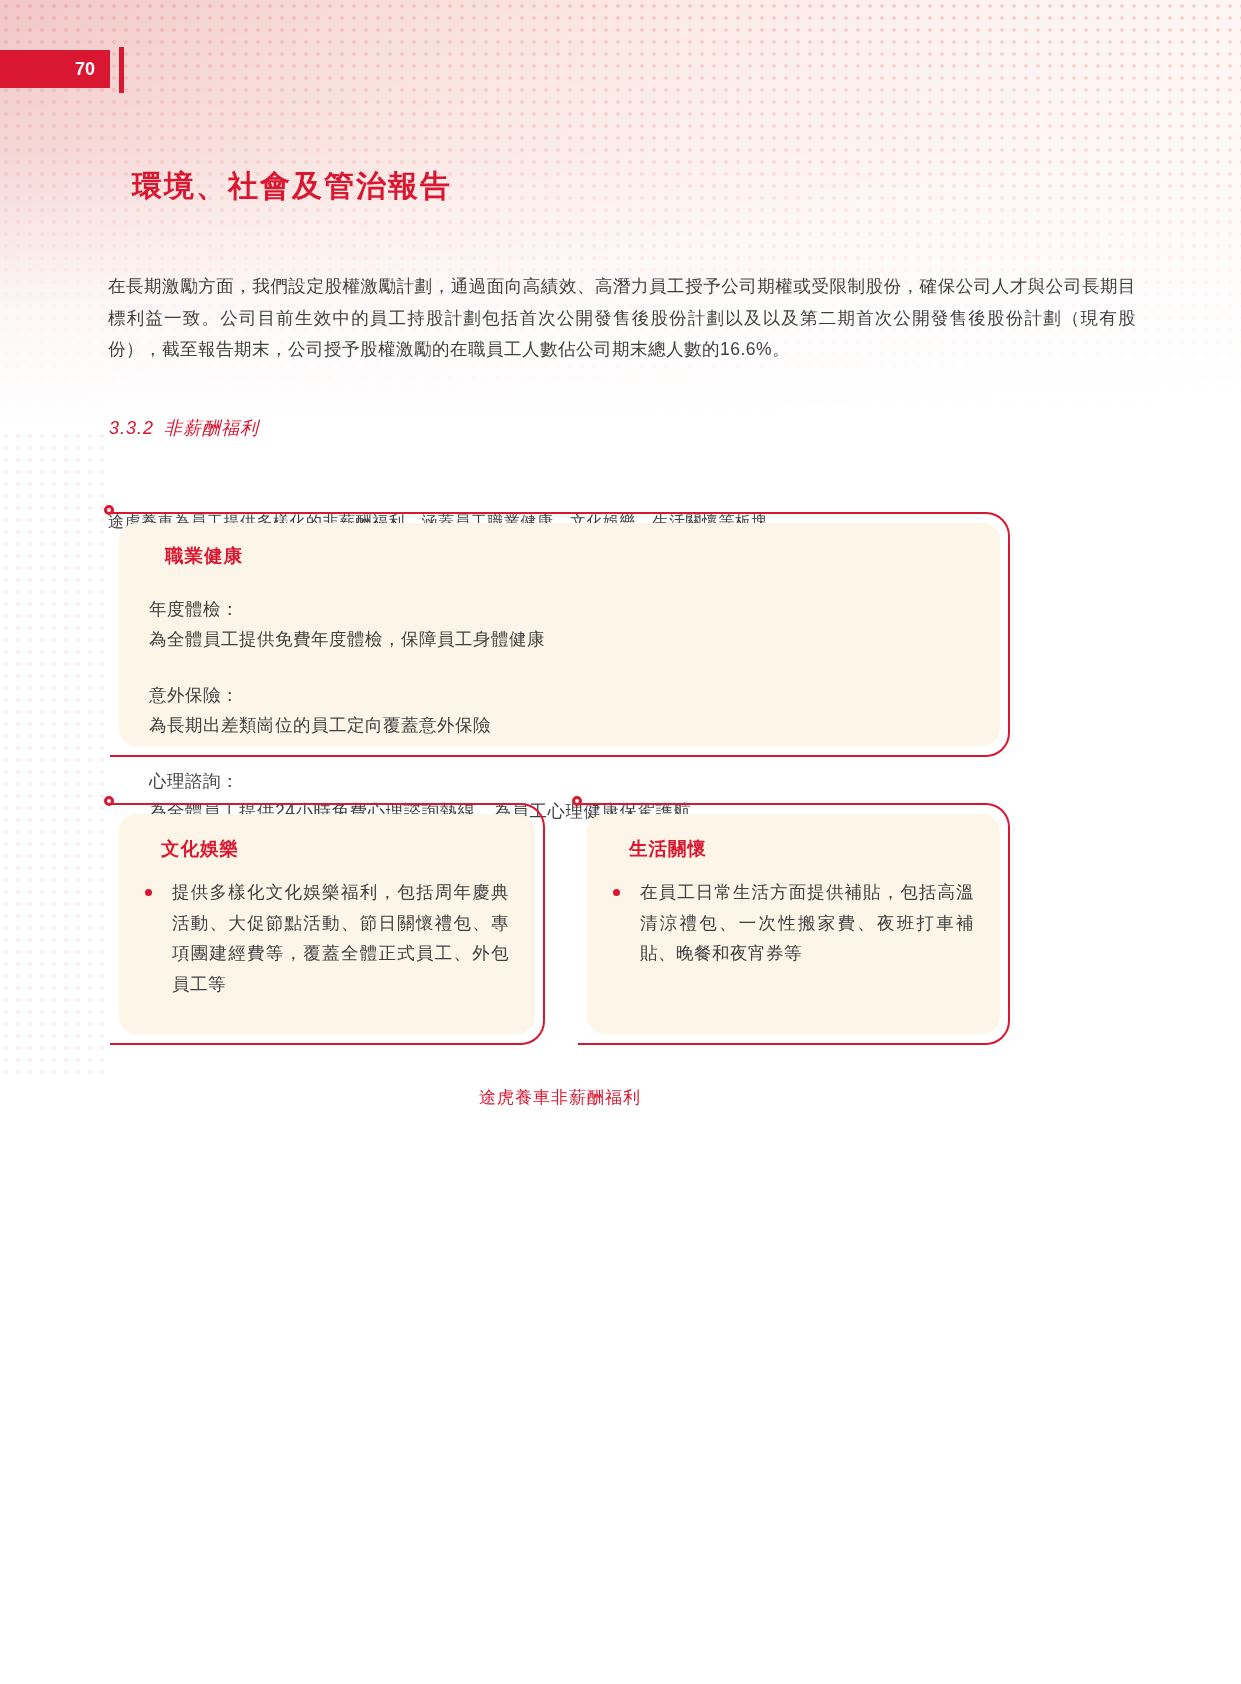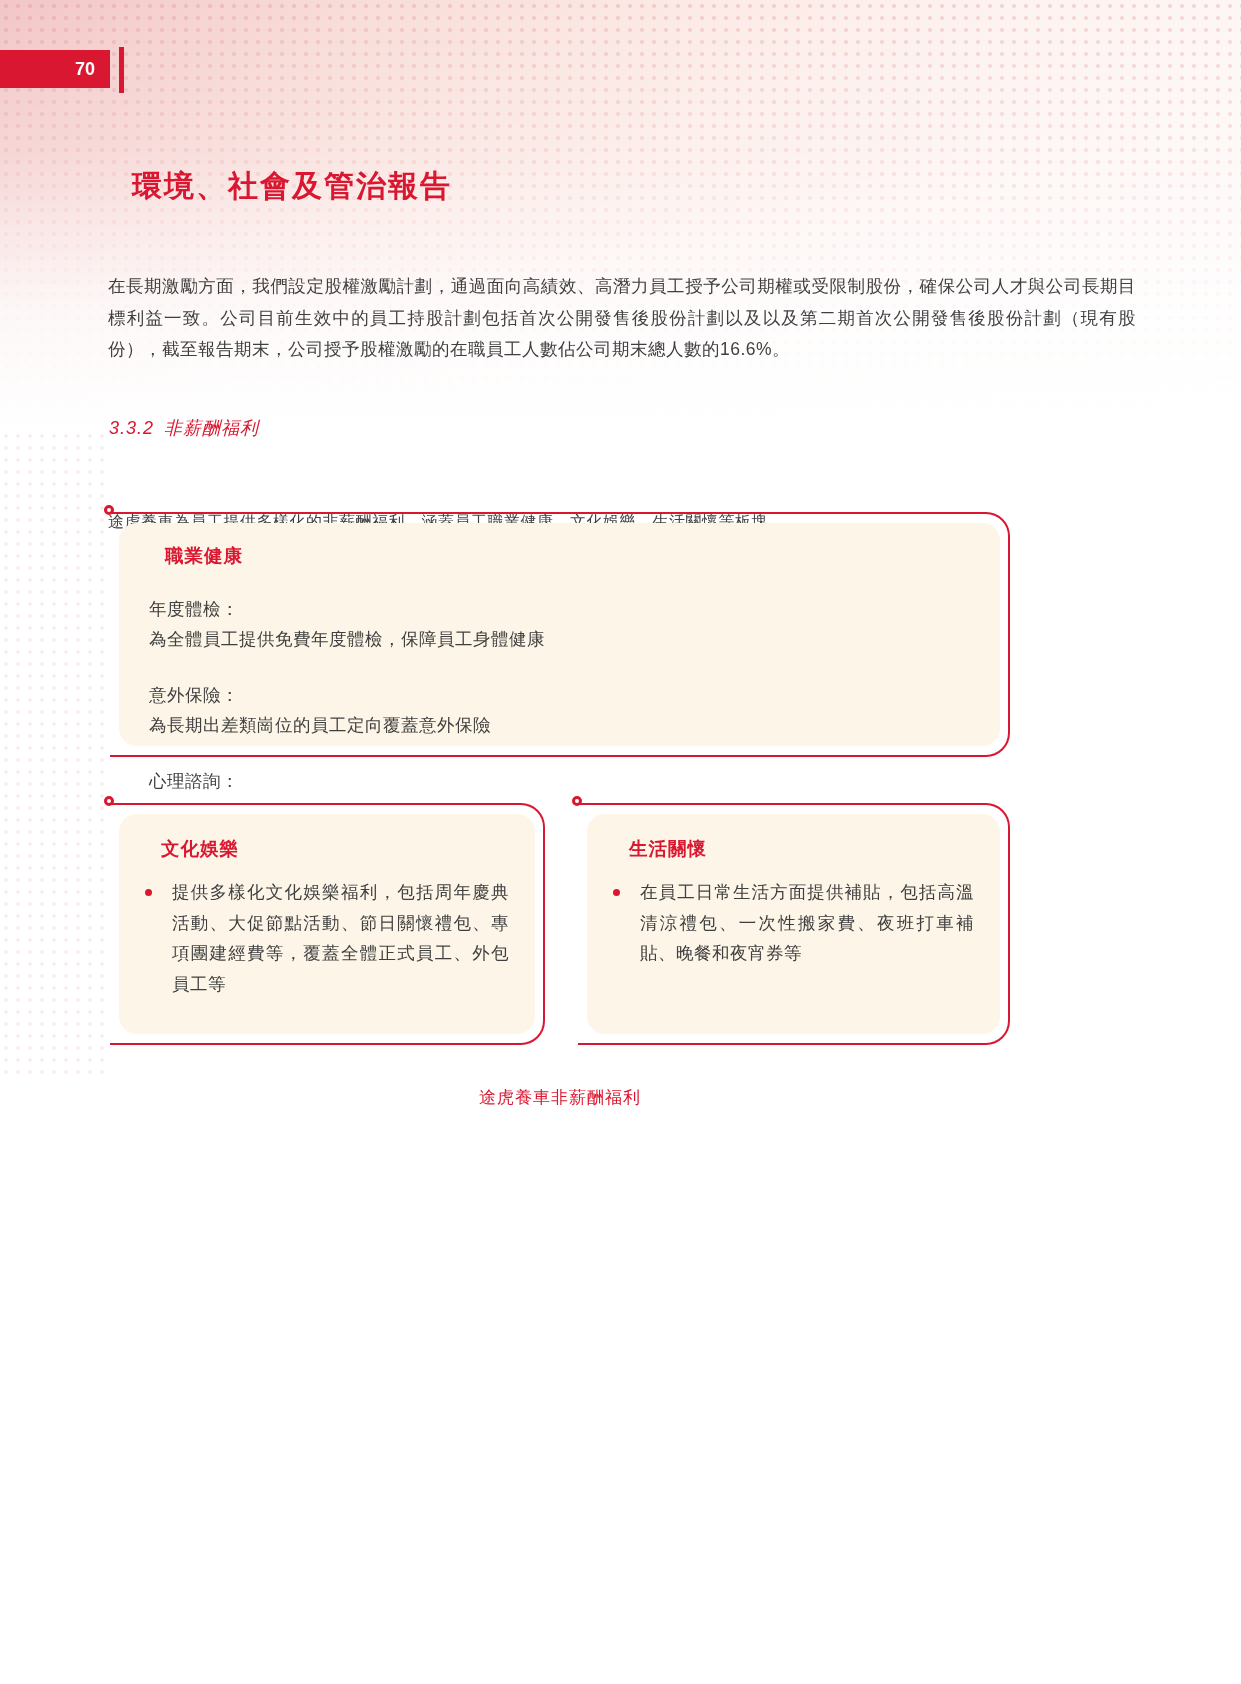--- a/index.html
+++ b/index.html
@@ -108,20 +108,21 @@
       <div class="kv-row">
         <div class="kv-label">年度體檢：</div>
         <div class="kv-desc">為全體員工提供免費年度體檢，保障員工身體健康</div>
       </div>
       <div class="kv-row">
         <div class="kv-label">意外保險：</div>
         <div class="kv-desc">為長期出差類崗位的員工定向覆蓋意外保險</div>
       </div>
       <div class="kv-row">
         <div class="kv-label">心理諮詢：</div>
+        <div class="kv-desc">為全體員工提供24小時免費心理諮詢熱線，為員工心理健康保駕護航</div>
       </div>
     </div>
   </div>
 
   <div class="card card-culture">
     <div class="outline"></div>
     <div class="ring"></div>
     <div class="panel">
       <div class="card-title">文化娛樂</div>
       <div class="bullet-list">

